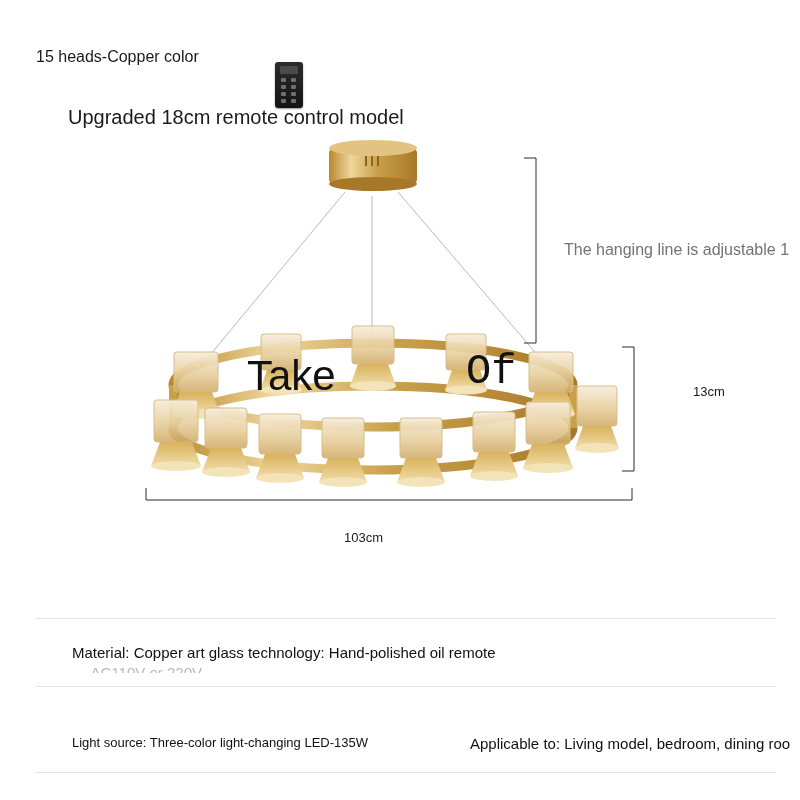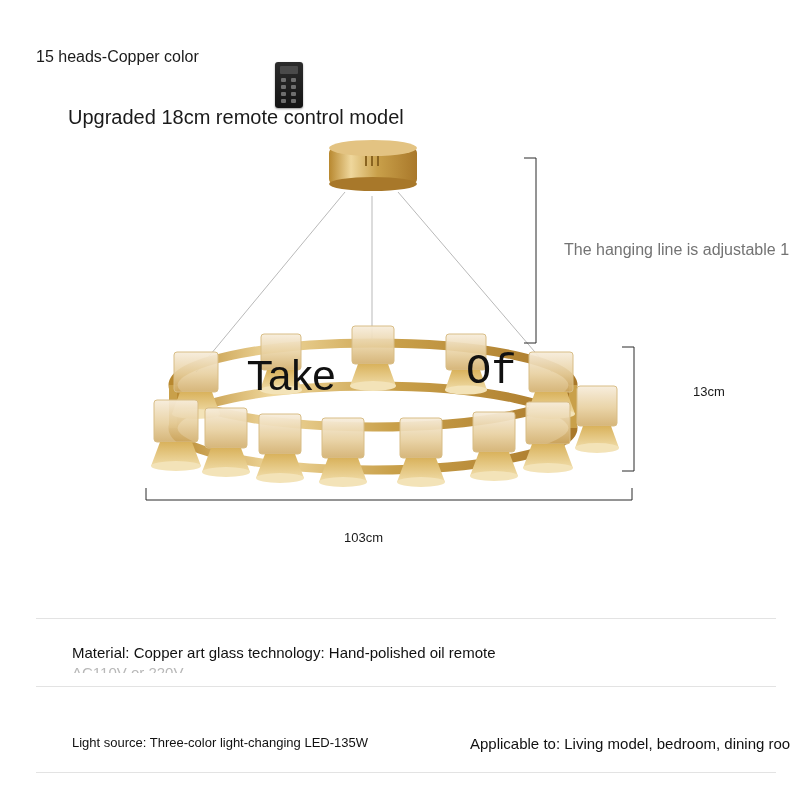--- a/index.html
+++ b/index.html
@@ -75,20 +75,21 @@
     left: 72px; top: 644px;
     font-size: 15px;
   }
   #spec-material-ghost {
     left: 72px; top: 664px;
     font-size: 15px;
     color: #b8b8b8;
     overflow: hidden;
     width: 130px;
     height: 9px;
+    text-align: right;
   }
   #spec-source {
     left: 72px; top: 735px;
     font-size: 13px;
   }
   #spec-applicable {
     left: 470px; top: 735px;
     font-size: 15px;
   }
 

